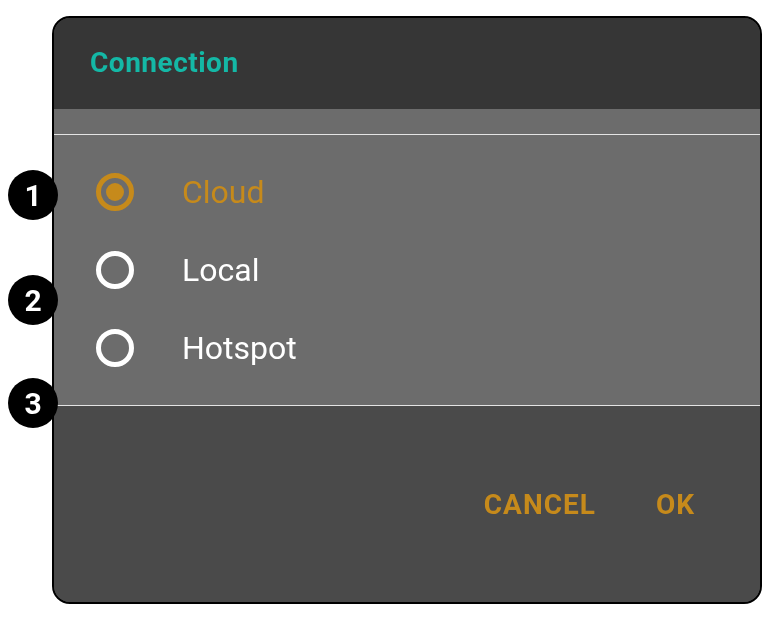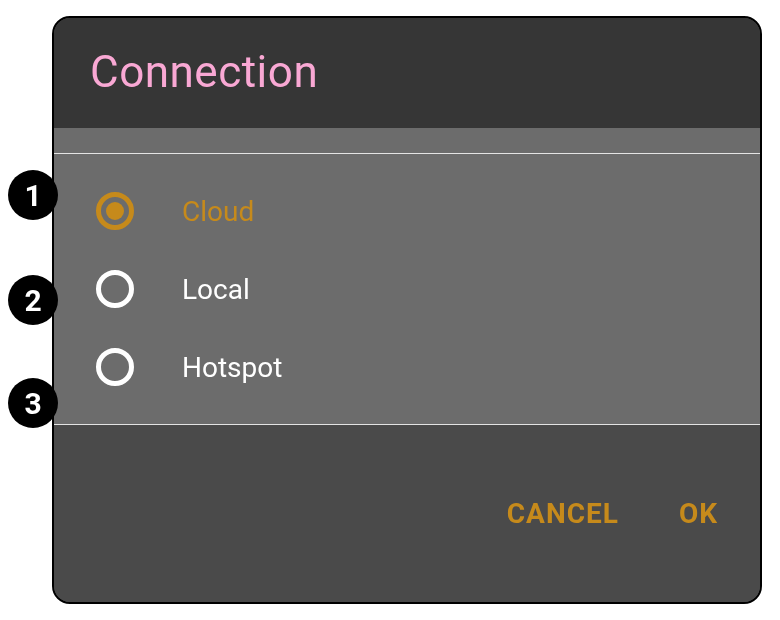--- a/index.html
+++ b/index.html
@@ -25,23 +25,23 @@
       border-radius: 18px;
       overflow: hidden;
       display: flex;
       flex-direction: column;
     }
     .dialog-header {
       background: #363636;
       padding: 28px 36px 30px 36px;
     }
     .dialog-title {
-      color: #f9a8d4;
-      font-size: 44px;
-      font-weight: 400;
+      color: #14b8a6;
+      font-size: 28px;
+      font-weight: 700;
       letter-spacing: 0.5px;
     }
     .divider-top {
       height: 26px;
       background: #6c6c6c;
       border-bottom: 1px solid #e4e4e4;
     }
     .options-panel {
       background: #6c6c6c;
       padding: 18px 0 18px 0;
@@ -70,38 +70,38 @@
       width: 18px;
       height: 18px;
       border-radius: 50%;
       background: #c68a1b;
       display: none;
     }
     .radio-outer.selected .radio-inner {
       display: block;
     }
     .option-label {
-      font-size: 28px;
+      font-size: 32px;
       color: #ffffff;
       font-weight: 400;
     }
     .option-label.selected {
       color: #c68a1b;
     }
     .divider-bottom {
       height: 1px;
       background: #e4e4e4;
     }
     .dialog-footer {
       flex: 1;
       background: #4a4a4a;
       display: flex;
       justify-content: flex-end;
       align-items: center;
-      padding-right: 42px;
+      padding-right: 65px;
       gap: 60px;
     }
     .footer-btn {
       color: #c68a1b;
       font-size: 28px;
       font-weight: 700;
       letter-spacing: 1px;
       cursor: pointer;
       background: none;
       border: none;

